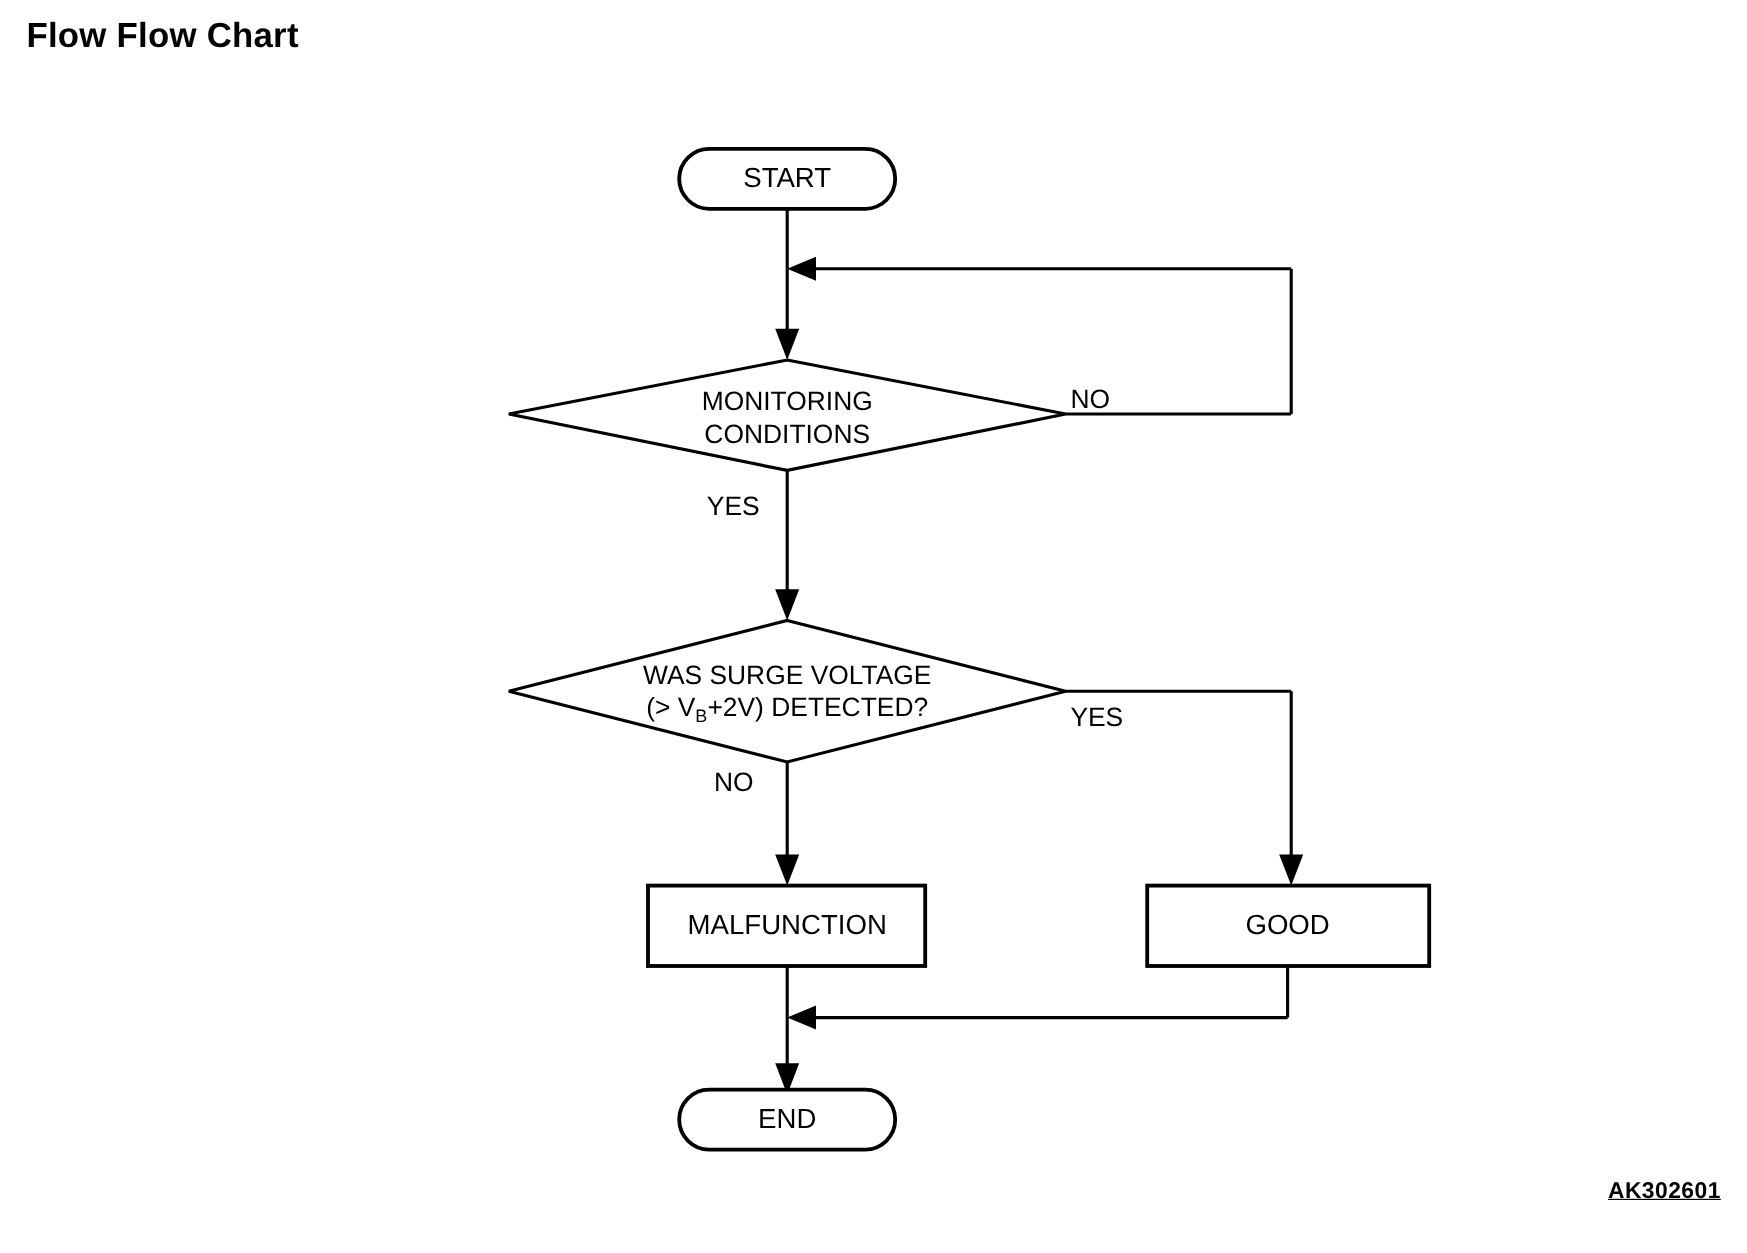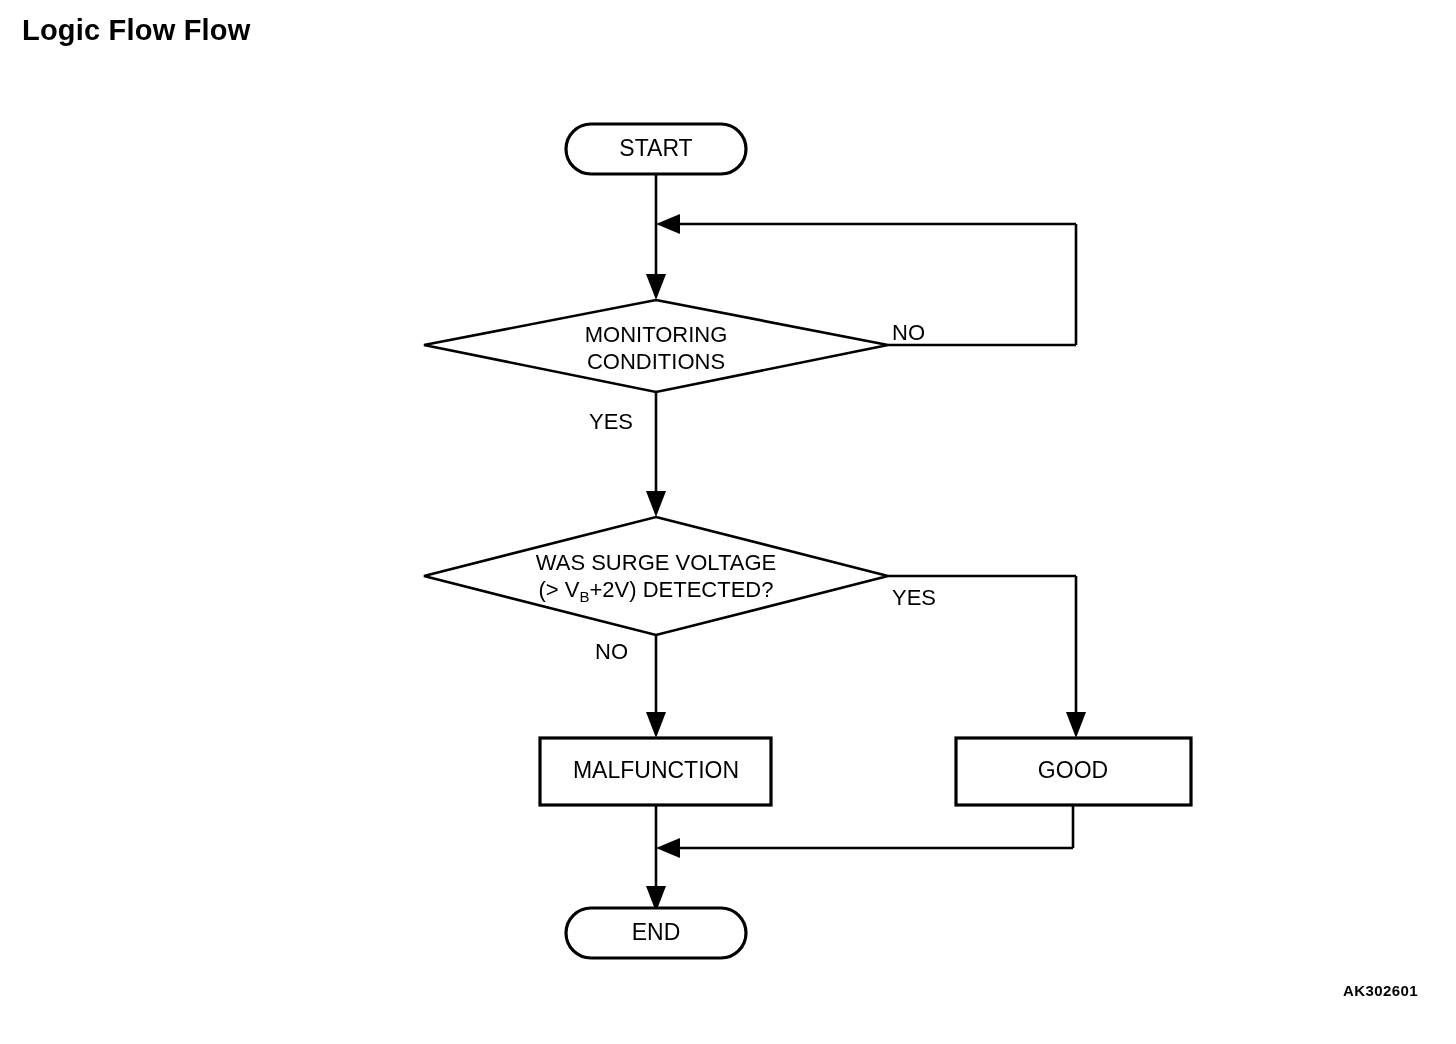--- a/index.html
+++ b/index.html
@@ -20,27 +20,28 @@
     left: 22px;
     top: 14px;
     font-size: 29px;
     font-weight: bold;
     letter-spacing: 0.2px;
     color: #000000;
     white-space: nowrap;
   }
   #ref-code {
     position: absolute;
-    right: 38px;
+    right: 22px;
     top: 982px;
-    font-size: 15px;
+    font-size: 19px;
     font-weight: bold;
     letter-spacing: 0.4px;
     color: #000000;
     white-space: nowrap;
+    text-decoration: underline;
   }
   #flow-svg {
     position: absolute;
     left: 0;
     top: 0;
     width: 1456px;
     height: 1044px;
   }
   .shape-stroke {
     fill: #ffffff;
@@ -84,21 +85,21 @@
     fill: #000000;
     text-anchor: start;
   }
   .sub-char {
     font-size: 15px;
   }
 </style>
 </head>
 <body>
 
-<div id="page-title">Logic Flow Flow</div>
+<div id="page-title">Flow Flow Chart</div>
 
 <svg id="flow-svg" viewBox="0 0 1456 1044" xmlns="http://www.w3.org/2000/svg">
 
   <g>
     <rect class="shape-stroke" x="566" y="124" width="180" height="50" rx="25" ry="25"></rect>
     <text class="node-label" x="656" y="150">START</text>
   </g>
 
   <line class="conn" x1="656" y1="174" x2="656" y2="224"></line>
 

